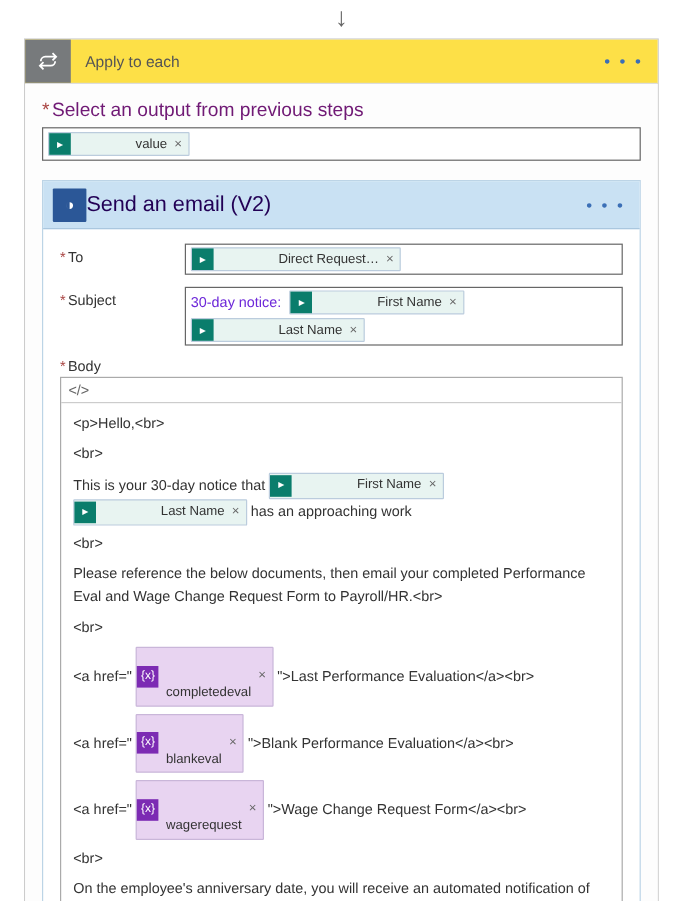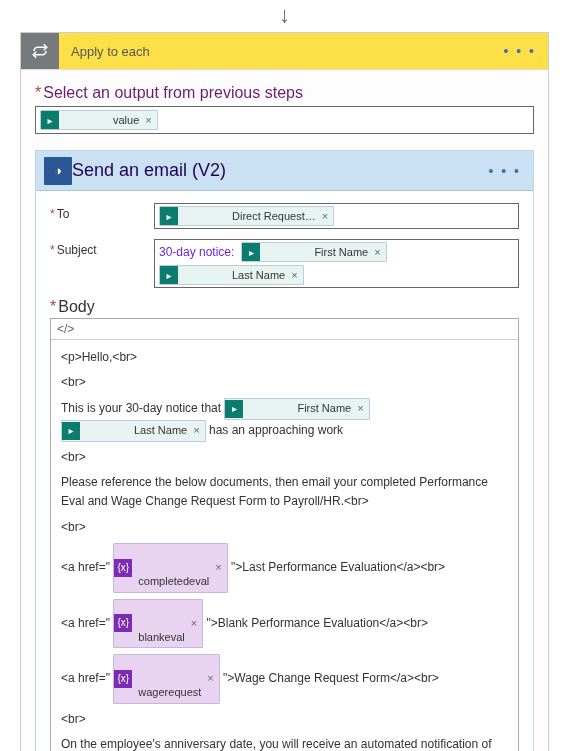--- a/index.html
+++ b/index.html
@@ -27,21 +27,21 @@
   .inner-header { display:flex; align-items:center; background:#c9e1f3; height:40px; border-bottom:1px solid #aac7df; }
   .outlook-icon { width:28px; height:28px; background:#2b5797; margin:0 0 0 8px; display:flex; align-items:center; justify-content:center; color:#fff; font-size:13px; border-radius:1px; }
   .inner-header .title { flex:1; color:#205; font-size:18px; }
   .inner-header .dots { padding:0 12px; color:#3b6fb6; font-size:14px; letter-spacing:2px; }
   .inner-body { padding: 12px 14px 8px 14px; }
   .form-row { display:flex; align-items:flex-start; margin-bottom:10px; }
   .form-row .flabel { width:104px; font-size:12px; color:#333; padding-top:4px; }
   .form-row .flabel::before { content:"*"; color:#a94442; margin-right:2px; }
   .form-row .fval { flex:1; border:1px solid #666; padding:2px 4px; min-height:22px; display:flex; align-items:center; flex-wrap:wrap; gap:3px; background:#fff; }
   .form-row .fval .plain { font-size:12px; color:#6d28d9; padding-right:4px; }
-  .body-label { font-size:16px; color:#333; margin-bottom:2px; }
+  .body-label { font-size:12px; color:#333; margin-bottom:2px; }
   .body-label::before { content:"*"; color:#a94442; margin-right:2px; }
   .body-box { border:1px solid #aaa; background:#fff; }
   .body-toolbar { border-bottom:1px solid #ccc; padding:3px 6px; color:#666; font-size:12px; }
   .body-content { padding:8px 10px; font-size:12px; color:#333; line-height:1.6; }
   .body-content .line { margin-bottom:6px; display:block; }
   .inline-mix { display:block; margin-bottom:6px; line-height:1.8; }
   .inline-mix > * { vertical-align:middle; }
 </style>
 </head>
 <body>

